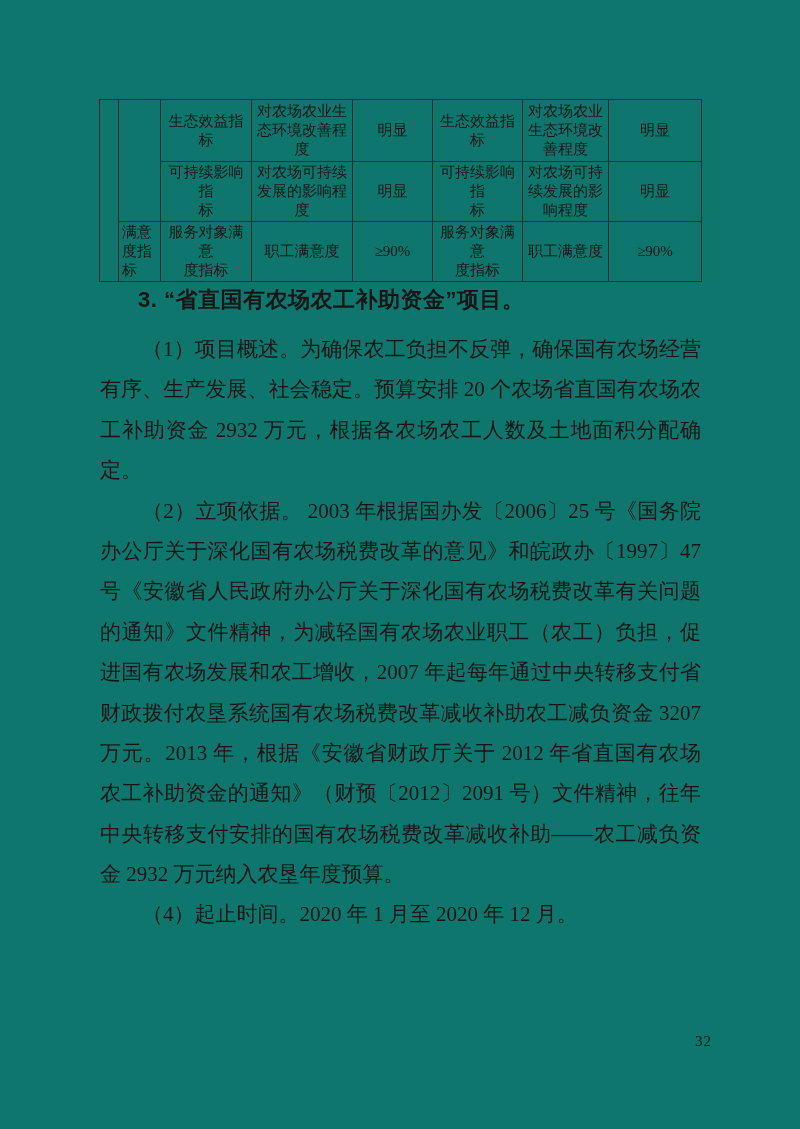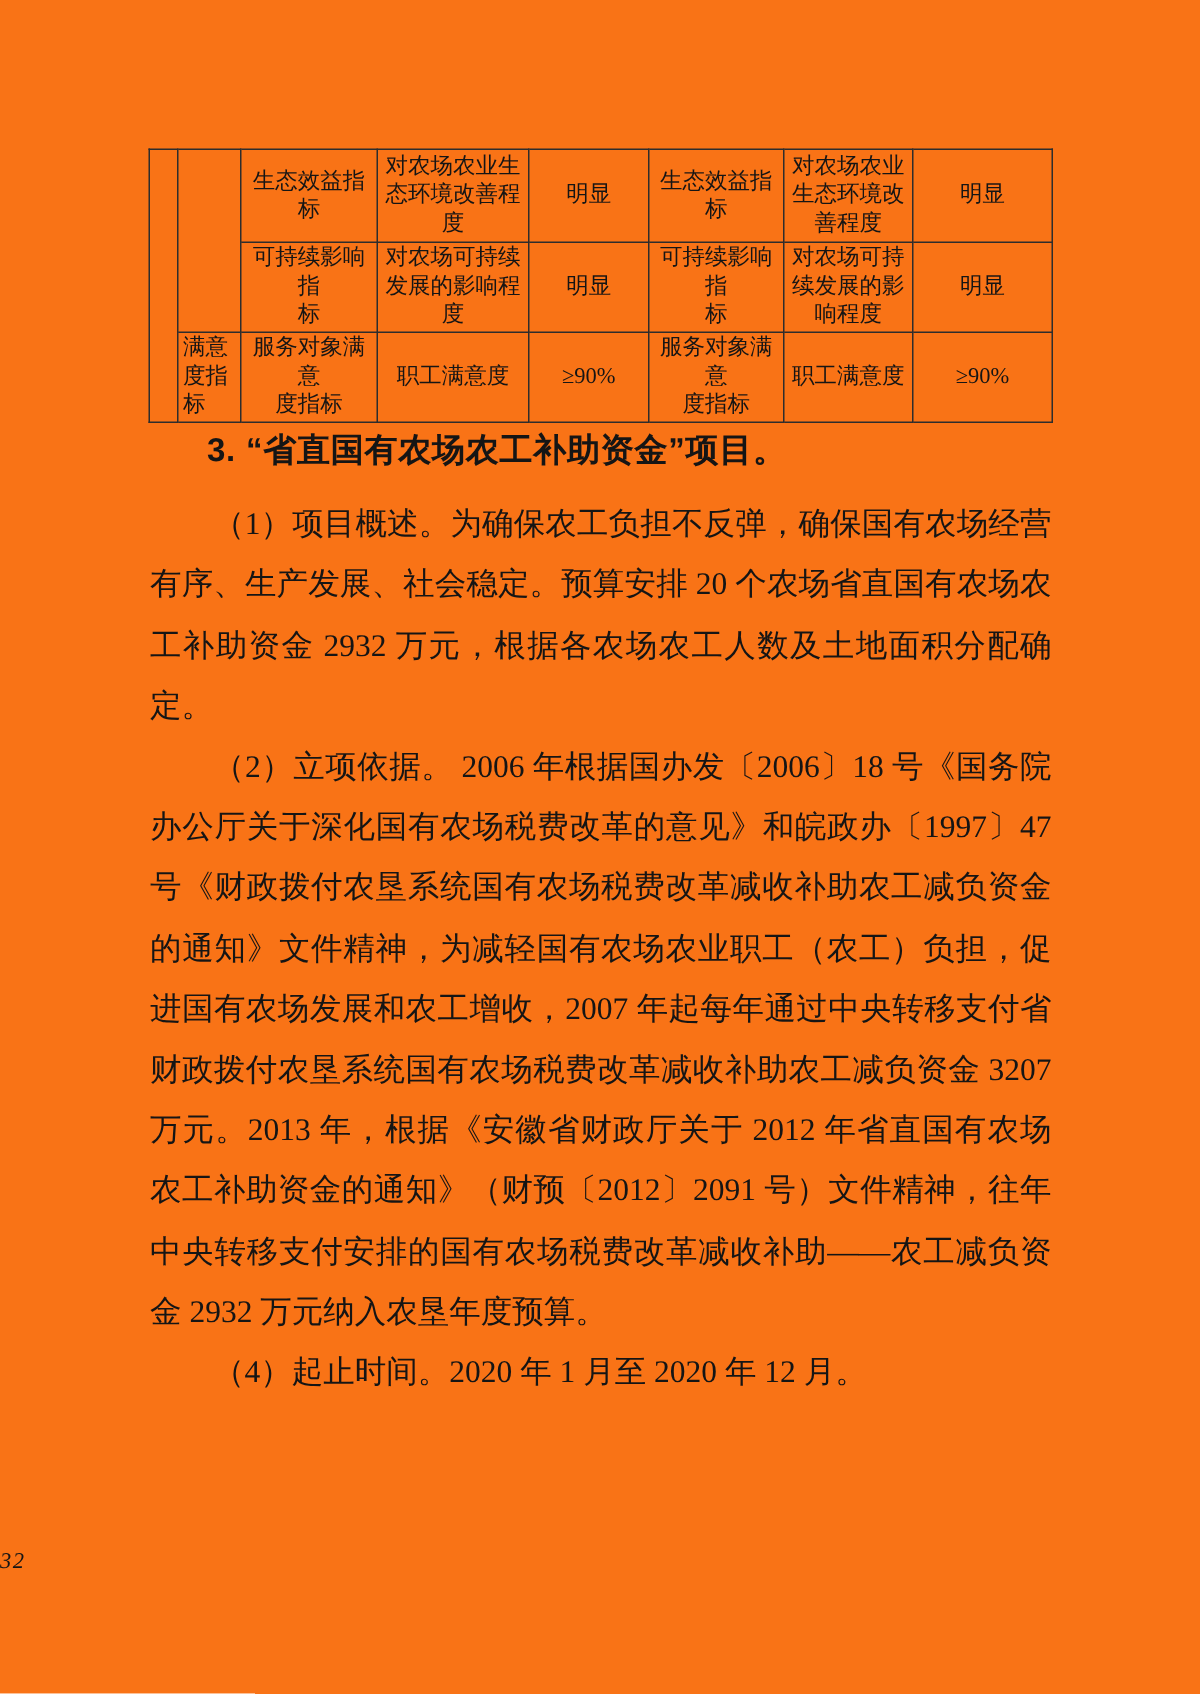--- a/index.html
+++ b/index.html
@@ -1,21 +1,21 @@
 <!DOCTYPE html>
 <html><head>
 <meta charset="utf-8">
 <style>
   * { box-sizing: border-box; }
   html, body { margin: 0; padding: 0; background: #ffffff; }
   .page {
     position: relative;
     width: 800px;
     height: 1129px;
-    background: #f97316;
+    background: #0f766e;
     font-family: "Liberation Serif", "DejaVu Serif", serif;
     color: #151515;
     overflow: hidden;
   }
 
   
   table.perf-table {
     position: absolute;
     left: 99px;
     top: 99px;
@@ -69,24 +69,23 @@
     text-align-last: justify;
   }
   .line.indent { text-indent: 42px; }
 
   
   .page-number {
     position: absolute;
     left: 0;
     top: 1033px;
     width: 712px;
-    text-align: left;
+    text-align: right;
     font-size: 15px;
     letter-spacing: 1px;
-    font-style: italic;
   }
 </style>
 </head>
 <body>
 
 <div class="page">
 
   <table class="perf-table">
     <colgroup>
       <col style="width:19px">
@@ -143,23 +142,23 @@
   </tbody>
     </table>
 
   <div class="content">
     <div class="heading">3. “省直国有农场农工补助资金”项目。</div>
 
     <div class="line indent full">（1）项目概述。为确保农工负担不反弹，确保国有农场经营</div>
     <div class="line full">有序、生产发展、社会稳定。预算安排 20 个农场省直国有农场农</div>
     <div class="line full">工补助资金 2932 万元，根据各农场农工人数及土地面积分配确</div>
     <div class="line">定。</div>
-    <div class="line indent full">（2）立项依据。 2006 年根据国办发〔2006〕18 号《国务院</div>
+    <div class="line indent full">（2）立项依据。 2003 年根据国办发〔2006〕25 号《国务院</div>
     <div class="line full">办公厅关于深化国有农场税费改革的意见》和皖政办〔1997〕47</div>
-    <div class="line full">号《财政拨付农垦系统国有农场税费改革减收补助农工减负资金</div>
+    <div class="line full">号《安徽省人民政府办公厅关于深化国有农场税费改革有关问题</div>
     <div class="line full">的通知》文件精神，为减轻国有农场农业职工（农工）负担，促</div>
     <div class="line full">进国有农场发展和农工增收，2007 年起每年通过中央转移支付省</div>
     <div class="line full">财政拨付农垦系统国有农场税费改革减收补助农工减负资金 3207</div>
     <div class="line full">万元。2013 年，根据《安徽省财政厅关于 2012 年省直国有农场</div>
     <div class="line full">农工补助资金的通知》（财预〔2012〕2091 号）文件精神，往年</div>
     <div class="line full">中央转移支付安排的国有农场税费改革减收补助——农工减负资</div>
     <div class="line">金 2932 万元纳入农垦年度预算。</div>
     <div class="line indent">（4）起止时间。2020 年 1 月至 2020 年 12 月。</div>
   </div>
 

